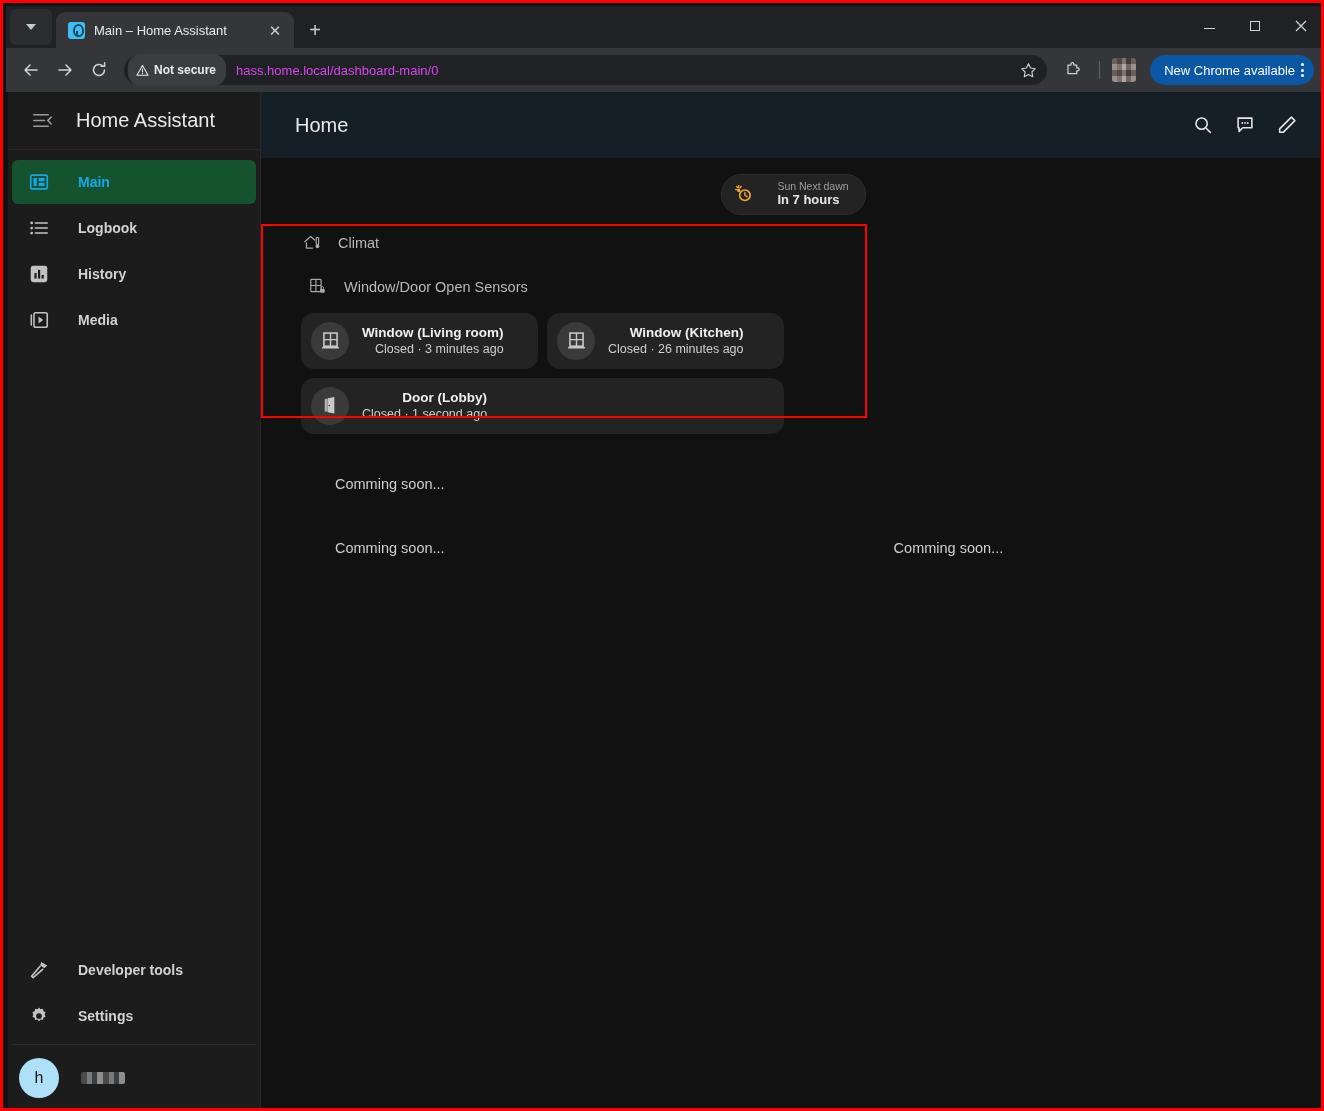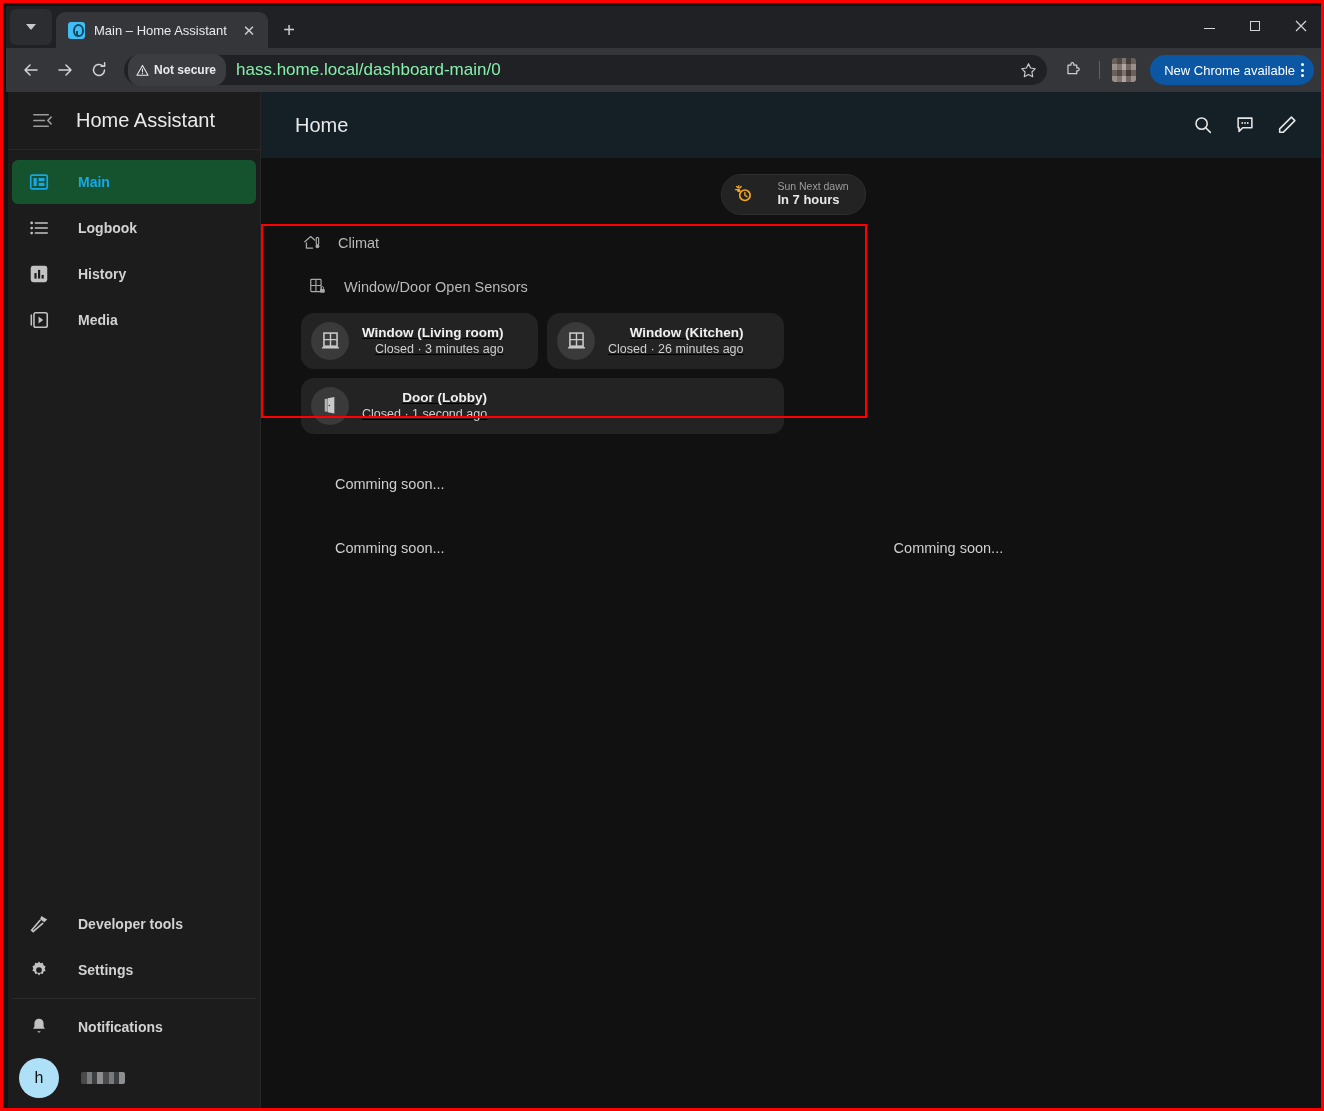--- a/index.html
+++ b/index.html
@@ -31,21 +31,21 @@
     border-radius: 6px; background: #2c2d30;
   }
   .chev-down {
     width: 0; height: 0;
     border-left: 5px solid transparent;
     border-right: 5px solid transparent;
     border-top: 6px solid #c8c8c8;
   }
   #tab {
     margin-left: 4px;
-    height: 36px; width: 212px;
+    height: 36px; width: 238px;
     background: #35363a;
     border-radius: 9px 9px 0 0;
     display: flex; align-items: center;
     padding: 0 8px 0 12px;
     gap: 9px;
     justify-content: space-between;
   }
   #tab-favicon {
     width: 17px; height: 17px; flex: none;
     background: #41bdf5;
@@ -115,21 +115,21 @@
   }
   #not-secure-pill {
     display: flex; align-items: center; gap: 5px;
     height: 32px; padding: 0 10px 0 8px;
     border-radius: 13px; background: #3c3d40;
     flex: none;
   }
   #not-secure-label { color: #e8eaed; font-size: 12px; font-weight: bold; white-space: nowrap; }
   #omnibox-url {
     flex: 1; margin-left: 10px;
-    color: #86efac; font-size: 17px;
+    color: #d946ef; font-size: 13px;
     white-space: nowrap; overflow: hidden;
   }
   #bookmark-star { width: 26px; height: 26px; display: flex; align-items: center; justify-content: center; color: #cfcfcf; flex: none; }
   #ext-icon { width: 28px; height: 28px; display: flex; align-items: center; justify-content: center; color: #cfcfcf; flex: none; }
   #tb-divider { width: 1px; height: 18px; background: #5f6062; margin: 0 8px; flex: none; }
   #profile-avatar {
     width: 24px; height: 24px; flex: none; border-radius: 3px;
     background:
       repeating-linear-gradient(90deg, #8d8079 0 5px, #6c605c 5px 10px, #a59a92 10px 14px, #5b4f4b 14px 19px),
       repeating-linear-gradient(0deg, rgba(255,255,255,.12) 0 6px, rgba(0,0,0,.25) 6px 12px);
@@ -266,21 +266,21 @@
     gap: 13px;
   }
   .sensor-tile.half { width: 237px; }
   .sensor-tile.full { width: 483px; }
   .tile-icon-circle {
     width: 38px; height: 38px; border-radius: 50%;
     background: #3a3a3a; flex: none;
     display: flex; align-items: center; justify-content: center;
     color: #c9c9c9;
   }
-  .tile-text { display: flex; flex-direction: column; line-height: 1.28; min-width: 0; text-decoration: underline; }
+  .tile-text { display: flex; flex-direction: column; line-height: 1.28; min-width: 0; }
   .tile-name { color: #efefef; font-size: 13.5px; font-weight: bold; white-space: nowrap; }
   .tile-state { color: #cfcfcf; font-size: 12.5px; white-space: nowrap; }
 
   
   #annotation-box {
     position: absolute;
     left: 258px; top: 221px;
     width: 606px; height: 194px;
     border: 2.5px solid #ff0000;
     pointer-events: none;
@@ -458,29 +458,20 @@
             <svg width="22" height="22" viewBox="0 0 24 24">
               <path d="M12 2.6 l1.6 2.1 2.6-.5 .6 2.6 2.4 1.1 -1 2.4 1 2.4 -2.4 1.1 -.6 2.6 -2.6-.5 -1.6 2.1 -1.6-2.1 -2.6 .5 -.6-2.6 -2.4-1.1 1-2.4 -1-2.4 2.4-1.1 .6-2.6 2.6 .5 Z" fill="currentColor"></path>
               <circle cx="12" cy="12" r="3.1" fill="#1c1c1c"></circle>
             </svg>
           </span>
           <span class="nav-label">Settings</span>
         </div>
 
         <div id="sidebar-divider"></div>
 
-        <div class="nav-item">
-          <span class="nav-icon">
-            <svg width="22" height="22" viewBox="0 0 24 24">
-              <path d="M12 3 a5 5 0 0 1 5 5 v3.4 l1.4 2.6 H5.6 L7 11.4 V8 a5 5 0 0 1 5-5 Z" fill="currentColor"></path>
-              <path d="M10.2 16.6 a1.9 1.9 0 0 0 3.6 0 Z" fill="currentColor"></path>
-            </svg>
-          </span>
-          <span class="nav-label">Notifications</span>
-        </div>
 
         <div id="user-row">
           <span id="user-avatar">h</span>
           <span id="user-name-blur"></span>
         </div>
       </div>
     </div>
 
     <div id="main-pane">
       <div id="view-toolbar">

